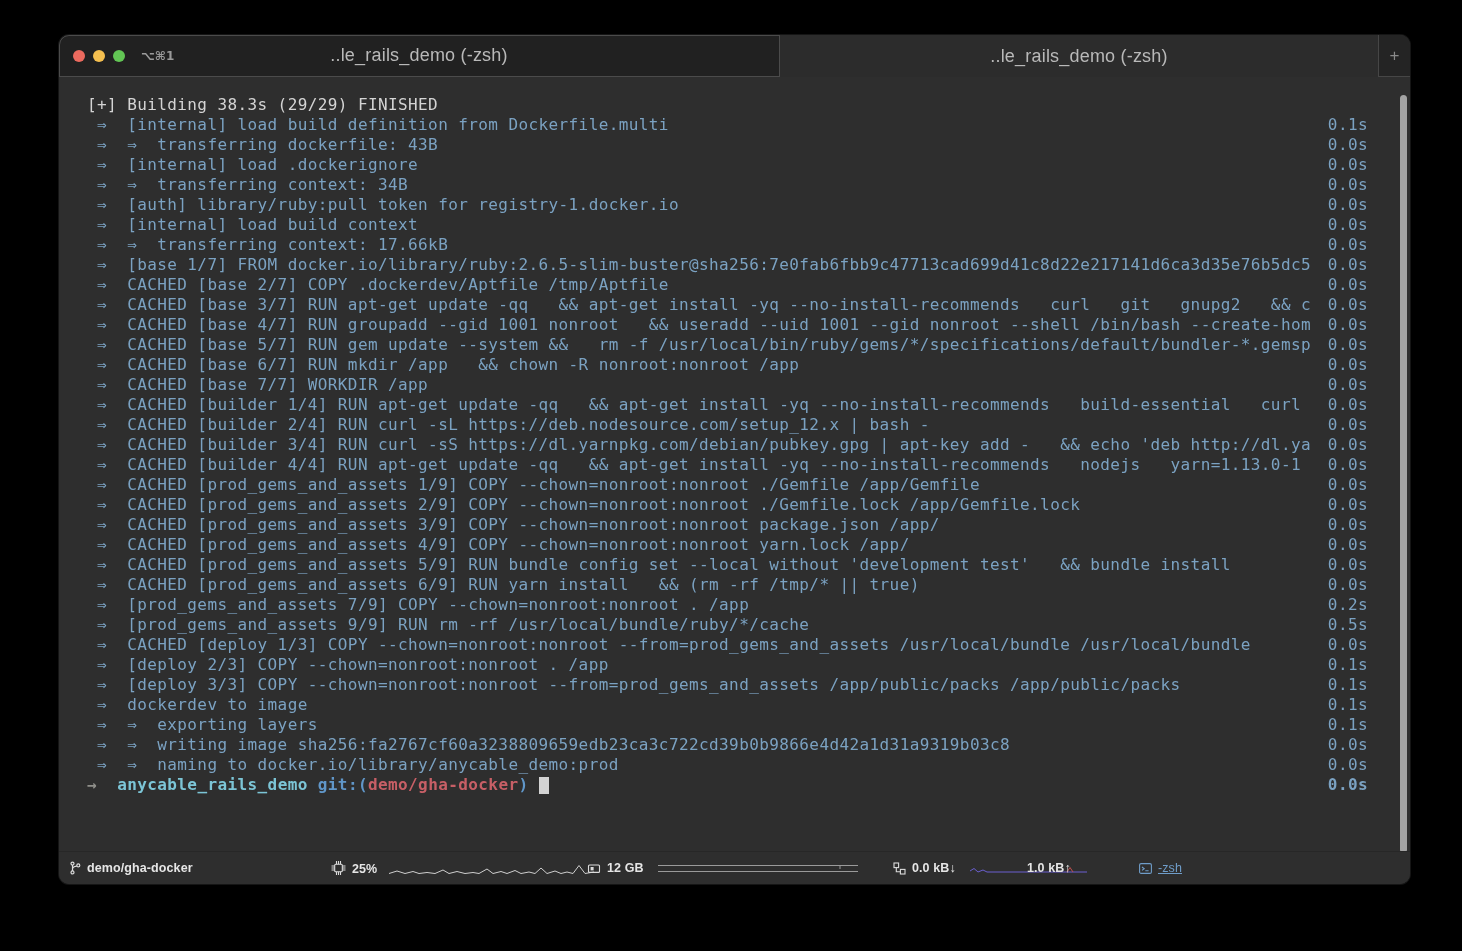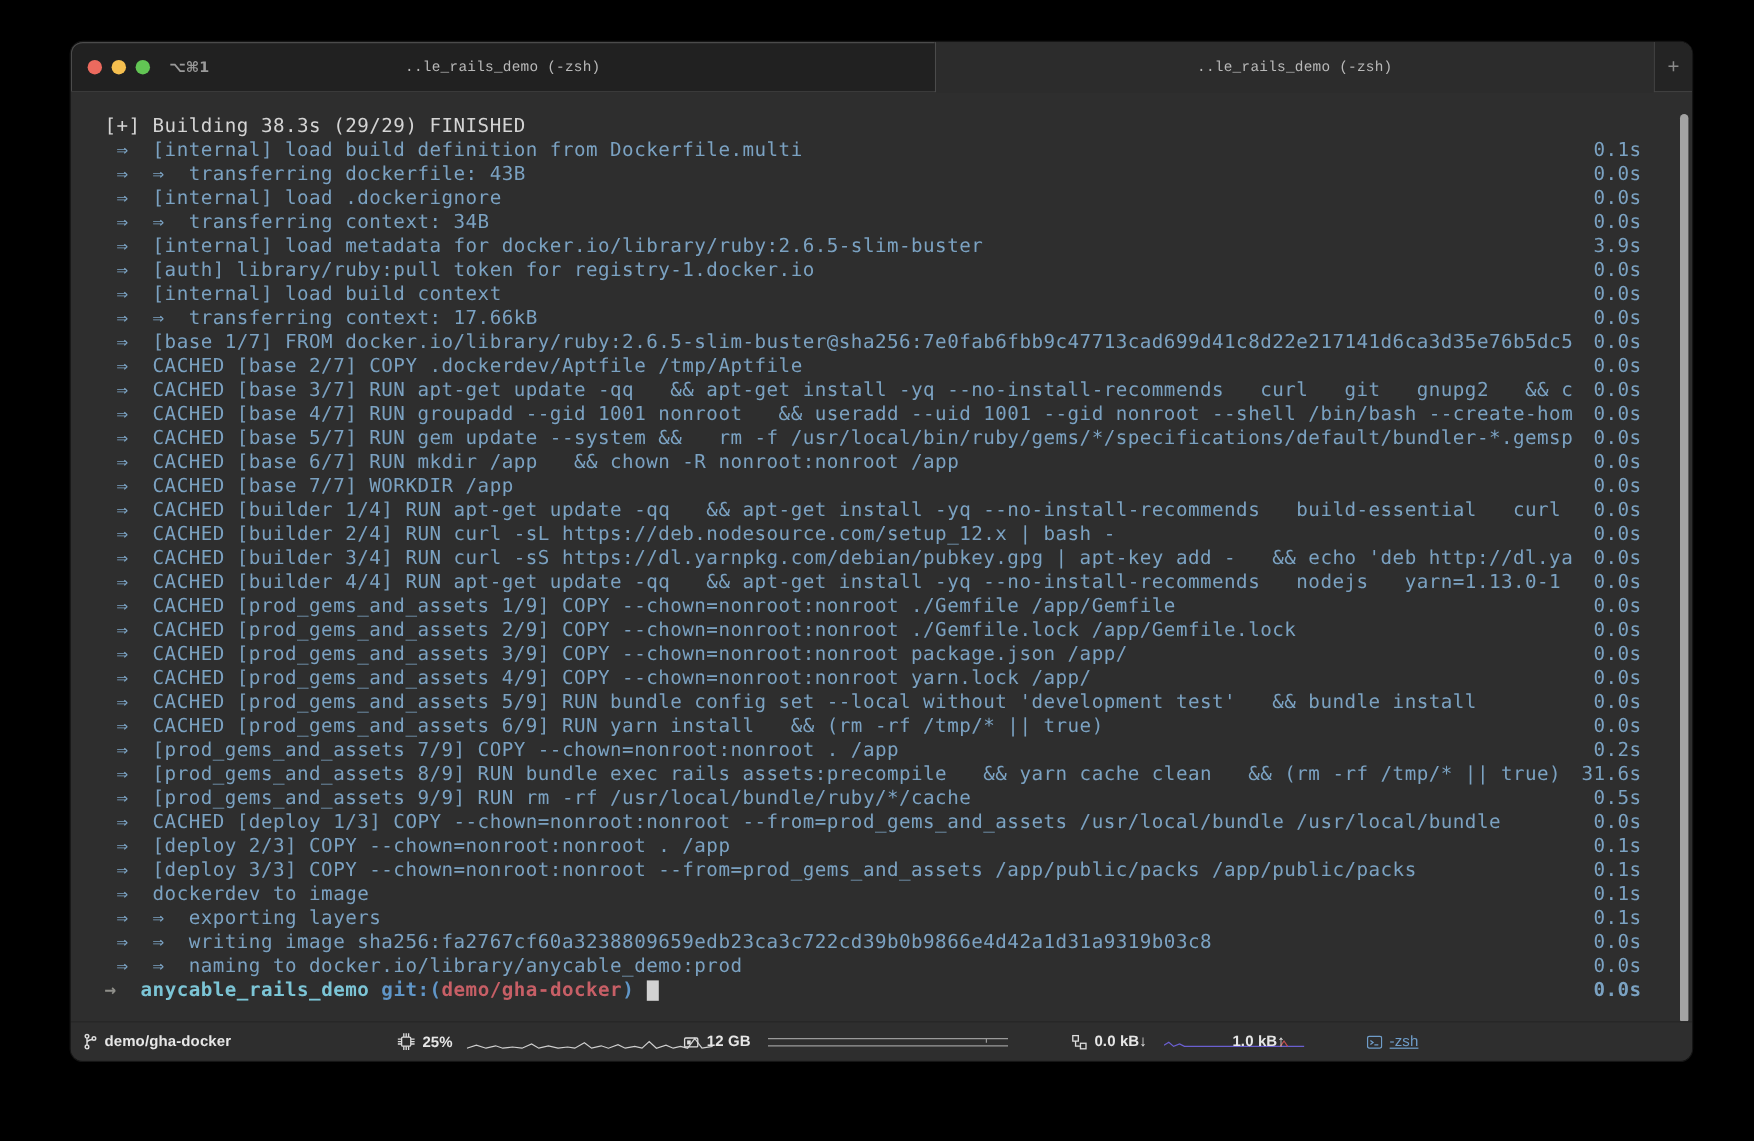--- a/index.html
+++ b/index.html
@@ -15,21 +15,21 @@
 
   
   .tabbar { height:42px; background:#2c2c2c; display:flex; flex:0 0 auto; position:relative; }
   .tab { display:flex; align-items:center; justify-content:center; position:relative; }
   .tab.active {
     width:721px; background:#212121;
     border:1px solid #4b4b4b; border-top-left-radius:10px; border-left:none; border-top:none;
     box-shadow:inset 0 1px 0 #4b4b4b, inset 1px 0 0 #4b4b4b;
   }
   .tab.inactive { flex:1; background:#2c2c2c; }
-  .tab-title { color:#b9b9b9; font-size:12px; letter-spacing:.2px;font-family:Liberation Mono, monospace; }
+  .tab-title { color:#b9b9b9; font-size:18px; letter-spacing:.2px; }
   .traffic { position:absolute; left:14px; top:0; height:100%; display:flex; align-items:center; gap:8px; }
   .light { width:12px; height:12px; border-radius:50%; }
   .light.red { background:#ec6a5e; }
   .light.yellow { background:#f5bf4f; }
   .light.green { background:#62c554; }
   .shortcut { position:absolute; left:82px; top:0; height:100%; display:flex; align-items:center;
     color:#9a9a9a; font-size:12px; font-weight:bold; font-family:"DejaVu Sans", sans-serif; }
   .newtab { width:32px; display:flex; align-items:center; justify-content:center;
     border-left:1px solid #464646; border-bottom:1px solid #464646; color:#8a8a8a; font-size:17px; background:#242424; }
 
@@ -102,24 +102,20 @@
         </div>
         <div class="trow">
           <span class="ttext st-blue"> ⇒  [internal] load .dockerignore</span>
           <span class="ttime">0.0s</span>
         </div>
         <div class="trow">
           <span class="ttext st-blue"> ⇒  ⇒  transferring context: 34B</span>
           <span class="ttime">0.0s</span>
         </div>
         <div class="trow">
-          <span class="ttext st-blue"> ⇒  [internal] load metadata for docker.io/library/ruby:2.6.5-slim-buster</span>
-          <span class="ttime">3.9s</span>
-        </div>
-        <div class="trow">
           <span class="ttext st-blue"> ⇒  [auth] library/ruby:pull token for registry-1.docker.io</span>
           <span class="ttime">0.0s</span>
         </div>
         <div class="trow">
           <span class="ttext st-blue"> ⇒  [internal] load build context</span>
           <span class="ttime">0.0s</span>
         </div>
         <div class="trow">
           <span class="ttext st-blue"> ⇒  ⇒  transferring context: 17.66kB</span>
           <span class="ttime">0.0s</span>
@@ -188,24 +184,20 @@
           <span class="ttext st-blue"> ⇒  CACHED [prod_gems_and_assets 5/9] RUN bundle config set --local without 'development test'   &amp;&amp; bundle install</span>
           <span class="ttime">0.0s</span>
         </div>
         <div class="trow">
           <span class="ttext st-blue"> ⇒  CACHED [prod_gems_and_assets 6/9] RUN yarn install   &amp;&amp; (rm -rf /tmp/* || true)</span>
           <span class="ttime">0.0s</span>
         </div>
         <div class="trow">
           <span class="ttext st-blue"> ⇒  [prod_gems_and_assets 7/9] COPY --chown=nonroot:nonroot . /app</span>
           <span class="ttime">0.2s</span>
-        </div>
-        <div class="trow">
-          <span class="ttext st-blue"> ⇒  [prod_gems_and_assets 8/9] RUN bundle exec rails assets:precompile   &amp;&amp; yarn cache clean   &amp;&amp; (rm -rf /tmp/* || true)</span>
-          <span class="ttime">31.6s</span>
         </div>
         <div class="trow">
           <span class="ttext st-blue"> ⇒  [prod_gems_and_assets 9/9] RUN rm -rf /usr/local/bundle/ruby/*/cache</span>
           <span class="ttime">0.5s</span>
         </div>
         <div class="trow">
           <span class="ttext st-blue"> ⇒  CACHED [deploy 1/3] COPY --chown=nonroot:nonroot --from=prod_gems_and_assets /usr/local/bundle /usr/local/bundle</span>
           <span class="ttime">0.0s</span>
         </div>
         <div class="trow">
@@ -265,21 +257,21 @@
         </svg>
       </span>
       <span class="sb-label">25%</span>
       <span class="sb-icon" style="margin-left:6px">
         <svg width="205" height="14" viewBox="0 0 205 14" fill="none" stroke="#cfcfcf" stroke-width="1">
           <polyline points="0,12 8,9.5 16,12 24,10 30,12 38,11 46,12 54,8.5 60,12 68,10 76,12 84,11 90,12 98,7.5 104,12 112,10 118,12 126,9 132,12 140,10.5 146,12 152,6.5 158,12 166,9.5 172,12 178,10.5 184,12 190,4 196,12 205,10.5"></polyline>
         </svg>
       </span>
     </div>
 
-    <div class="sb-item" style="left:510px">
+    <div class="sb-item" style="left:528px">
       <span class="sb-icon">
         <svg width="14" height="13" viewBox="0 0 14 13" fill="none" stroke="#dcdcdc" stroke-width="1.1">
           <rect x="1.5" y="3" width="11" height="7.4" rx="1"></rect>
           <rect x="3.6" y="5" width="3" height="3.4" fill="#dcdcdc" stroke="none"></rect>
         </svg>
       </span>
       <span class="sb-label">12 GB</span>
       <span class="sb-icon" style="margin-left:8px">
         <svg width="200" height="12" viewBox="0 0 200 12" fill="none" stroke="#9a9a9a" stroke-width="1">
           <path d="M0 3.5 H200 M182 3.5 V7 M0 9.5 H200"></path>

